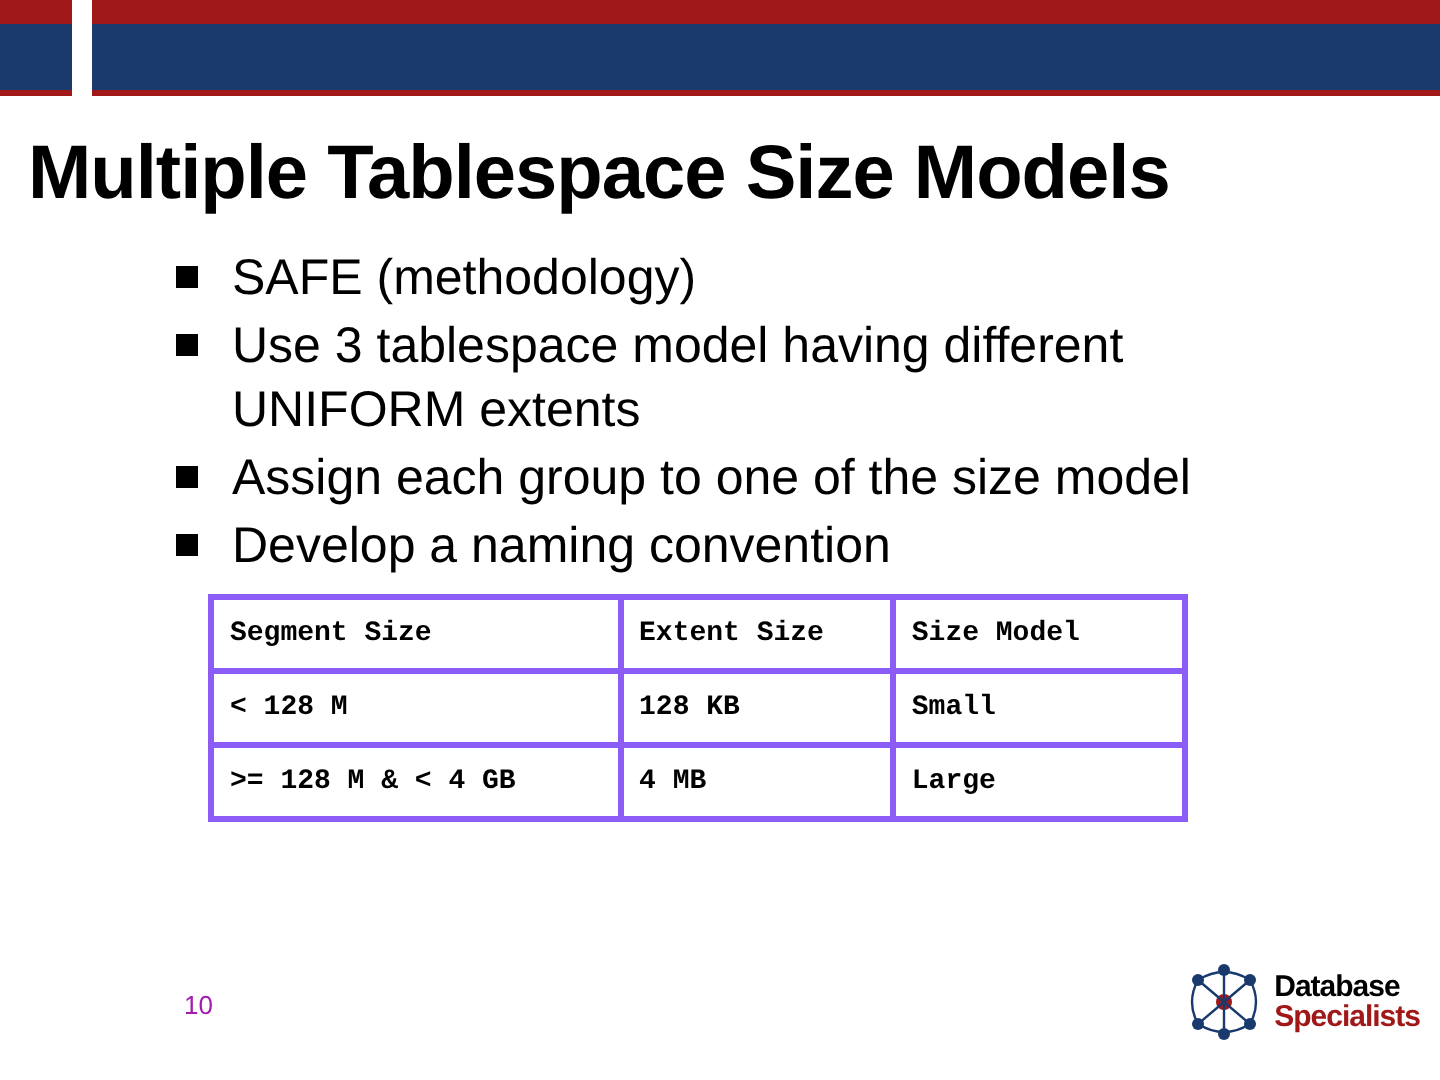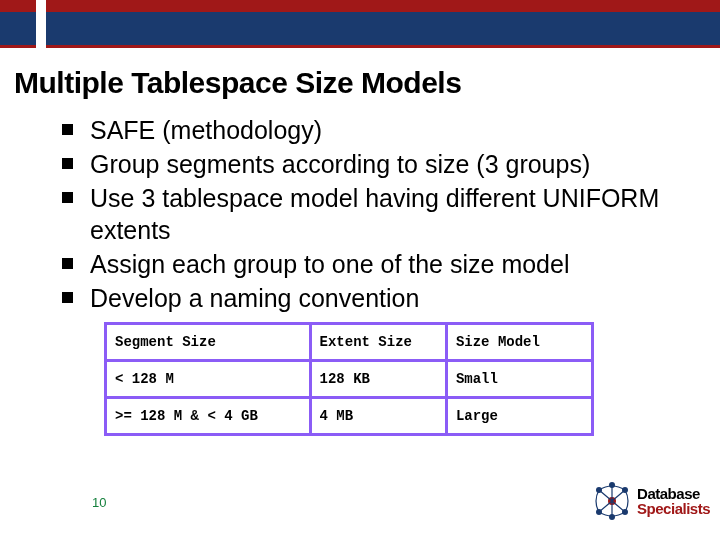--- a/index.html
+++ b/index.html
@@ -22,29 +22,29 @@
   .header-bar::before {
     content: "";
     position: absolute;
     left: 36px;
     top: -12px;
     bottom: -3px;
     width: 10px;
     background: #fff;
   }
   .title {
-    font-size: 30px;
+    font-size: 38px;
     font-weight: bold;
     color: #000;
     padding: 18px 10px 14px 14px;
     letter-spacing: -0.5px;
   }
   .bullets {
     list-style: none;
-    padding: 0 40px 0 62px;
+    padding: 0 40px 0 88px;
   }
   .bullets li {
     position: relative;
     font-size: 25px;
     line-height: 1.28;
     color: #000;
     padding-left: 28px;
     margin-bottom: 2px;
   }
   .bullets li::before {
@@ -74,21 +74,21 @@
   }
   th { font-weight: bold; }
   .col1 { width: 42%; }
   .col2 { width: 28%; }
   .col3 { width: 30%; }
   .page-num {
     position: absolute;
     left: 92px;
     bottom: 30px;
     font-size: 13px;
-    color: #15803d;
+    color: #a21caf;
   }
   .logo {
     position: absolute;
     right: 10px;
     bottom: 18px;
     display: flex;
     align-items: center;
     gap: 4px;
   }
   .logo-mark {
@@ -103,21 +103,20 @@
 </style>
 </head>
 <body>
 
 <div class="header-bar"></div>
 
 <h1 class="title">Multiple Tablespace Size Models</h1>
 
 <ul class="bullets">
   <li>SAFE (methodology)</li>
-  <li>Group segments according to size (3 groups)</li>
   <li>Use 3 tablespace model having different UNIFORM extents</li>
   <li>Assign each group to one of the size model</li>
   <li>Develop a naming convention</li>
 </ul>
 
 <div class="table-wrap">
   <table>
     <thead>
       <tr>
         <th class="col1">Segment Size</th>

